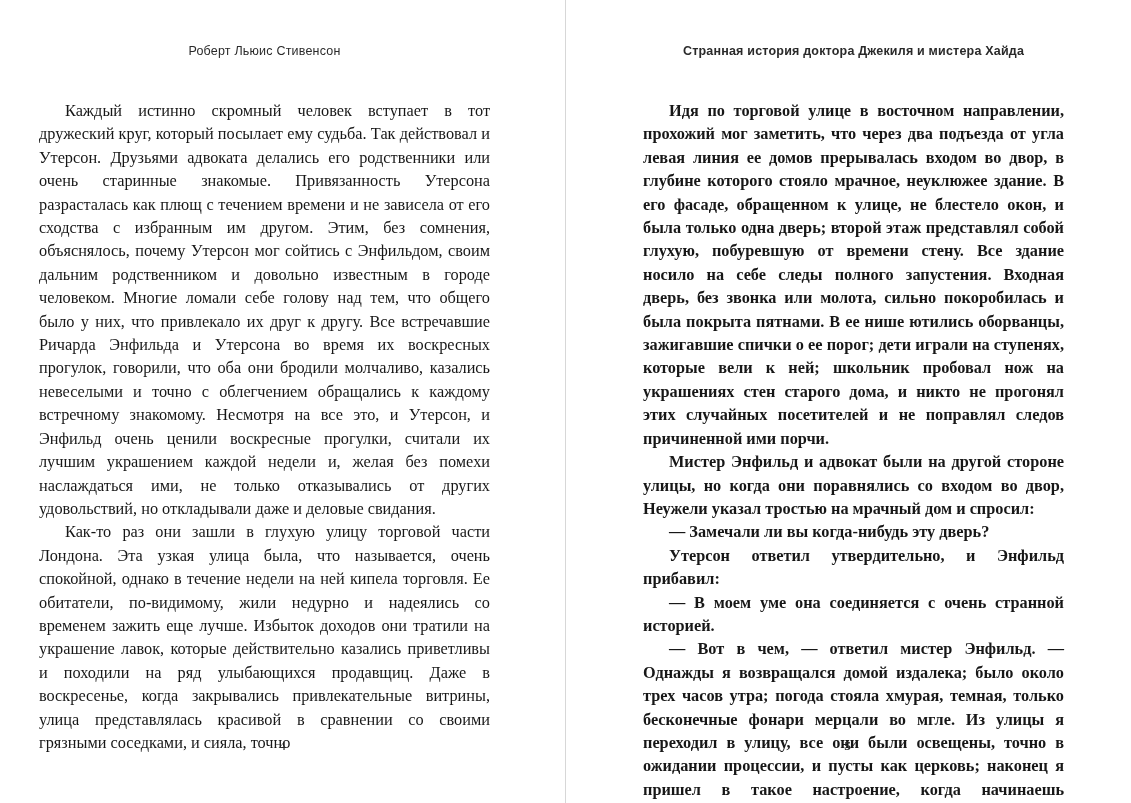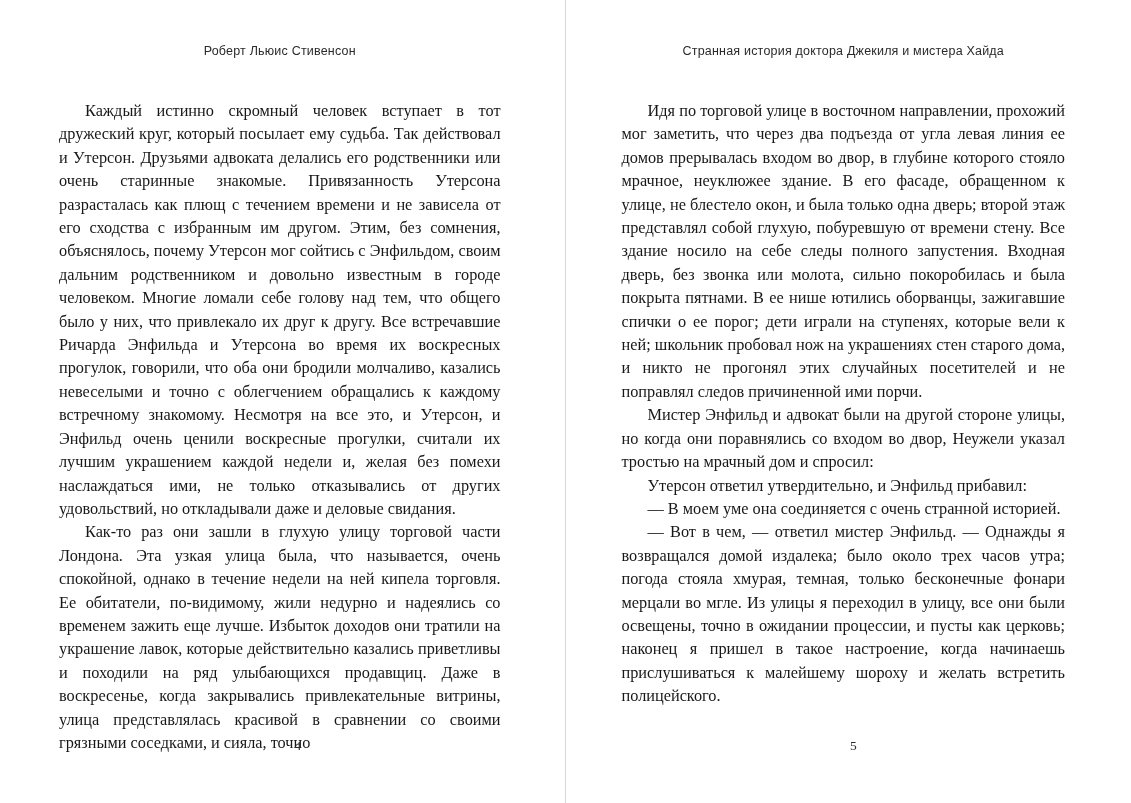--- a/index.html
+++ b/index.html
@@ -29,24 +29,24 @@
     background: #d7d7d7;
   }
   .page {
     position: relative;
     width: 565px;
     height: 803px;
     box-sizing: border-box;
   }
   .page-left {
     padding: 44px 75px 0 39px;
-    margin-left: 20px;
   }
   .page-right {
-    padding: 44px 66px 0 46px;
+    padding: 44px 66px 0 78px;
+    font-weight: bold;
   }
   .running-head {
     font-size: 12.5px;
     letter-spacing: 0.2px;
     color: #2a2a2a;
     text-align: center;
     font-family: "Liberation Sans", sans-serif;
     margin: 0 0 40px 0;
     line-height: 1.2;
   }
@@ -90,20 +90,21 @@
     <div class="folio">4</div>
   </div>
 
   <div class="gutter"></div>
 
   <div class="page page-right">
     <div class="running-head">Странная история доктора Джекиля и мистера Хайда</div>
     <div class="body-text">
       <p>Идя по торговой улице в восточном направлении, прохожий мог заметить, что через два подъезда от угла левая линия ее домов прерывалась входом во двор, в глубине которого стояло мрачное, неуклюжее здание. В его фасаде, обращенном к улице, не блестело окон, и была только одна дверь; второй этаж представлял собой глухую, побуревшую от времени стену. Все здание носило на себе следы полного запустения. Входная дверь, без звонка или молота, сильно покоробилась и была покрыта пятнами. В ее нише ютились оборванцы, зажигавшие спички о ее порог; дети играли на ступенях, которые вели к ней; школьник пробовал нож на украшениях стен старого дома, и никто не прогонял этих случайных посетителей и не поправлял следов причиненной ими порчи.</p>
       <p>Мистер Энфильд и адвокат были на другой стороне улицы, но когда они поравнялись со входом во двор, Неужели указал тростью на мрачный дом и спросил:</p>
+      <p>— Замечали ли вы когда-нибудь эту дверь?</p>
       <p>Утерсон ответил утвердительно, и Энфильд прибавил:</p>
       <p>— В моем уме она соединяется с очень странной историей.</p>
       <p>— Вот в чем, — ответил мистер Энфильд. — Однажды я возвращался домой издалека; было около трех часов утра; погода стояла хмурая, темная, только бесконечные фонари мерцали во мгле. Из улицы я переходил в улицу, все они были освещены, точно в ожидании процессии, и пусты как церковь; наконец я пришел в такое настроение, когда начинаешь прислушиваться к малейшему шороху и желать встретить полицейского.</p>
     </div>
     <div class="folio">5</div>
   </div>
 
 </div>
 
 </body></html>

